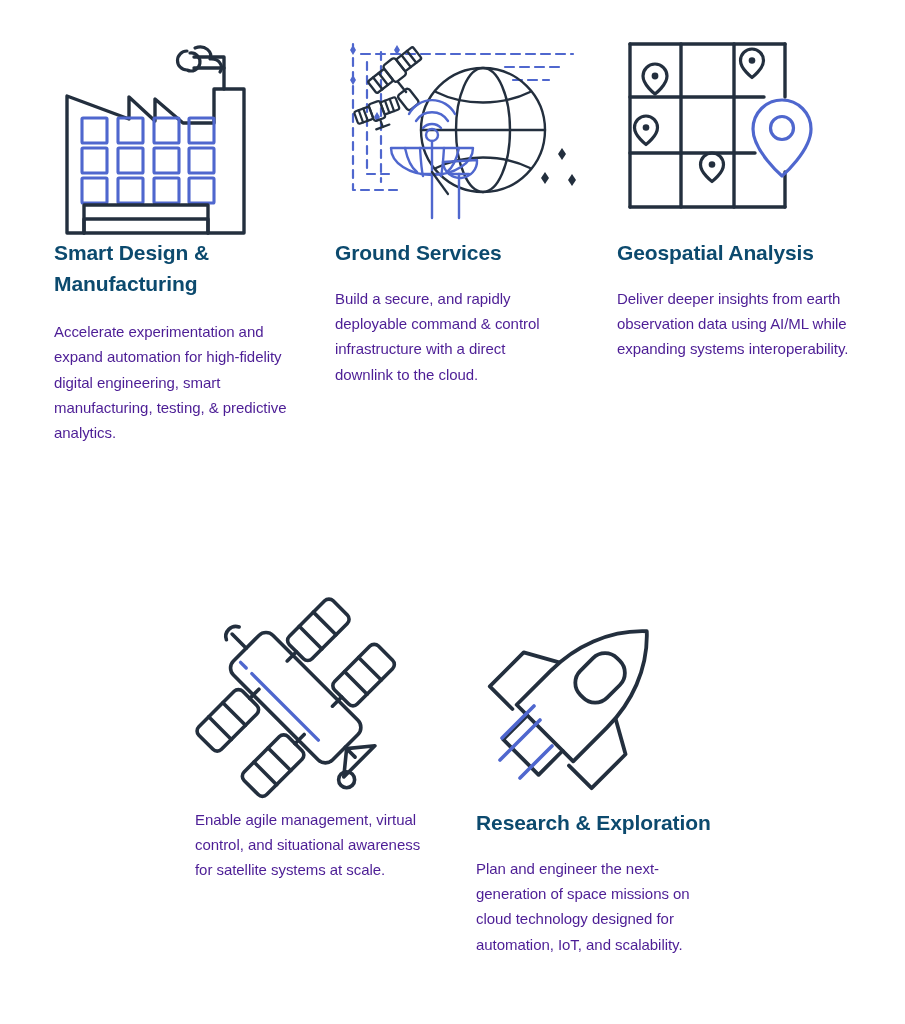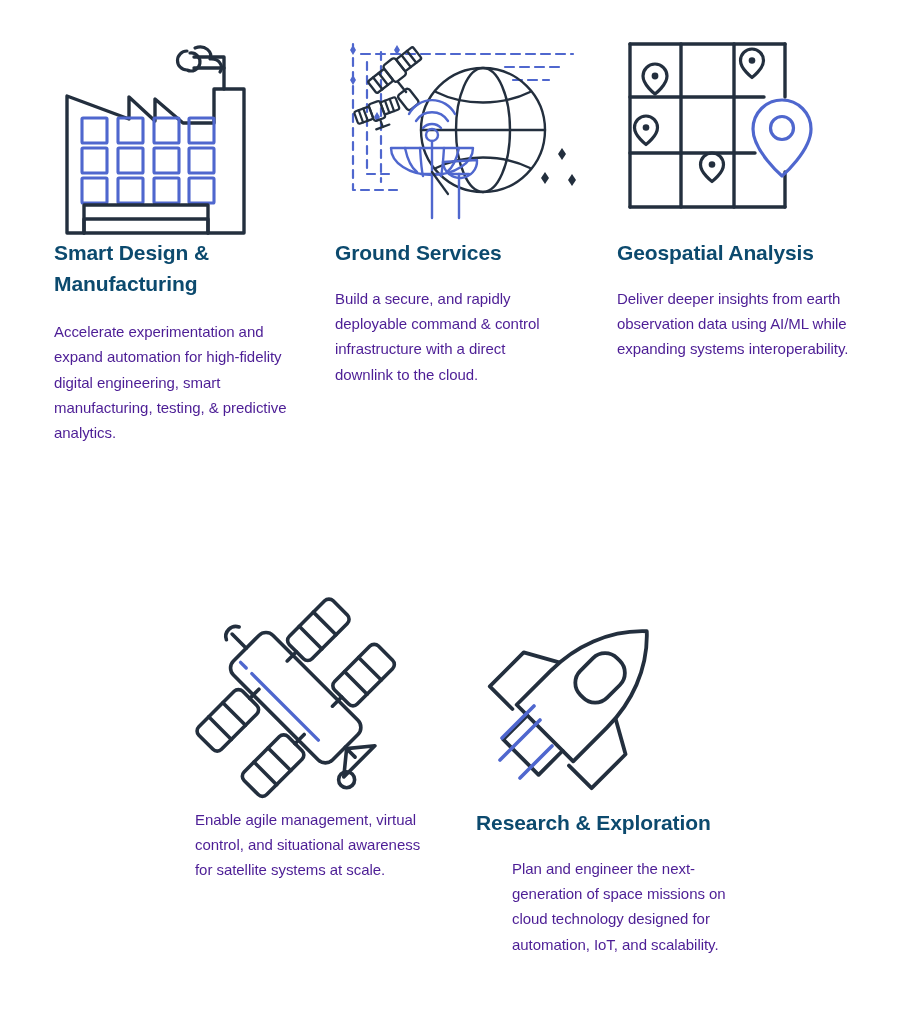--- a/index.html
+++ b/index.html
@@ -37,21 +37,21 @@
     line-height:1.68;
     margin:0;
     letter-spacing:-0.05px;
   }
   #card-ground-services .card-title,
   #card-geospatial .card-title{margin-bottom:18px;}
   #card-satellite-ops .card-title,
   #card-research .card-title{margin-bottom:18px;}
   #card-geospatial .card-body{width:232px;}
   #card-satellite-ops .card-body{width:246px;}
-  #card-research .card-body{width:232px;margin-left:36px;}
+  #card-research .card-body{width:232px;}
   #card-smart-design .card-body{width:240px;}
   #card-ground-services .card-body{width:232px;}
 </style>
 </head>
 <body>
 
 <div class="feature-grid">
 
   <div class="card" id="card-smart-design">
     <div class="icon-wrap">

